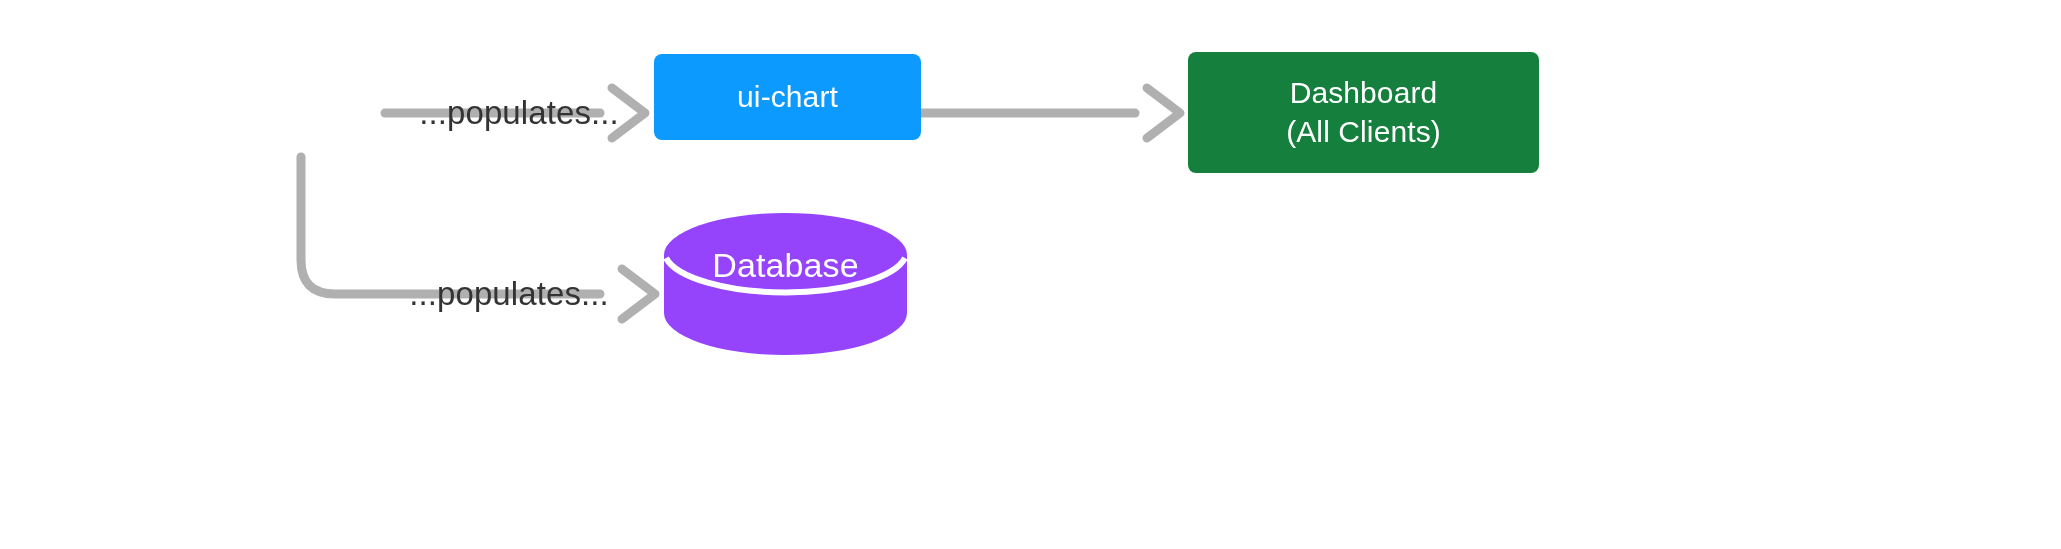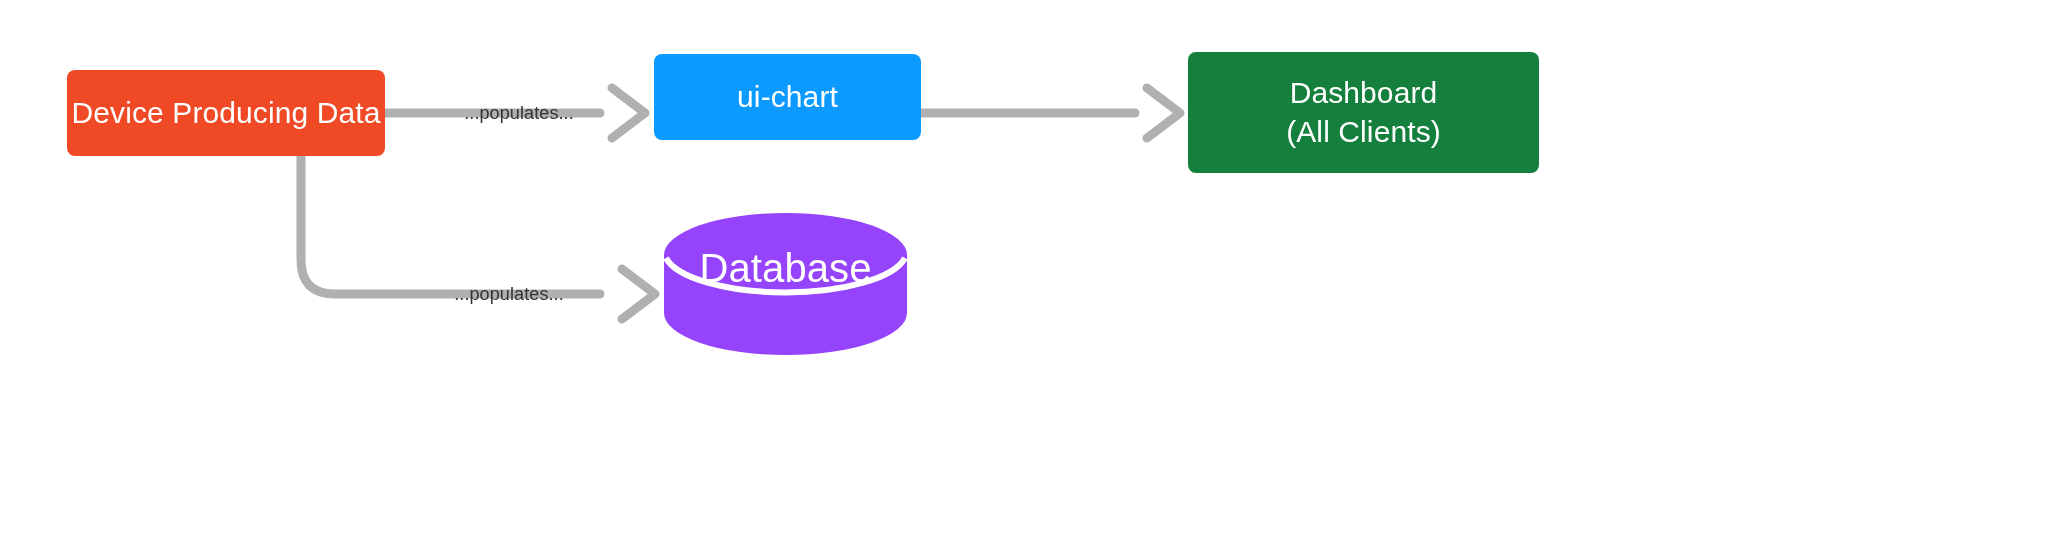--- a/index.html
+++ b/index.html
@@ -67,28 +67,28 @@
     width: 243px;
     height: 132px;
   }
   #node-db-label {
     position: absolute;
     left: 0;
     top: 22px;
     width: 243px;
     text-align: center;
     color: #ffffff;
-    font-size: 40px;
+    font-size: 34px;
     letter-spacing: 0.1px;
     pointer-events: none;
   }
   .edge-label {
     position: absolute;
     color: #333333;
-    font-size: 18px;
+    font-size: 33px;
     letter-spacing: 0.1px;
     white-space: nowrap;
     transform: translate(-50%, -50%);
   }
 </style>
 </head>
 <body>
 
 <div id="canvas">
 
@@ -109,23 +109,20 @@
       <path d="M 622 269 L 655 294 L 622 319" fill="none" stroke="#b0b0b0" stroke-width="9" stroke-linecap="round" stroke-linejoin="round"></path>
     </g>
 
     <g>
       <path d="M 664 255 L 664 313 A 121.5 42 0 0 0 907 313 L 907 255 Z" fill="#9544fc"></path>
       <ellipse cx="785.5" cy="255" rx="121.5" ry="42" fill="#9544fc"></ellipse>
       <path d="M 666 258 A 121.5 42 0 0 0 905 258" fill="none" stroke="#ffffff" stroke-width="6"></path>
     </g>
   </svg>
 
-  <div class="node" id="node-device">
-    <span>Device Producing Data</span>
-  </div>
 
   <div class="node" id="node-uichart">
     <span>ui-chart</span>
   </div>
 
   <div class="node" id="node-dashboard">
     <span>Dashboard
 (All Clients)</span>
   </div>
 

